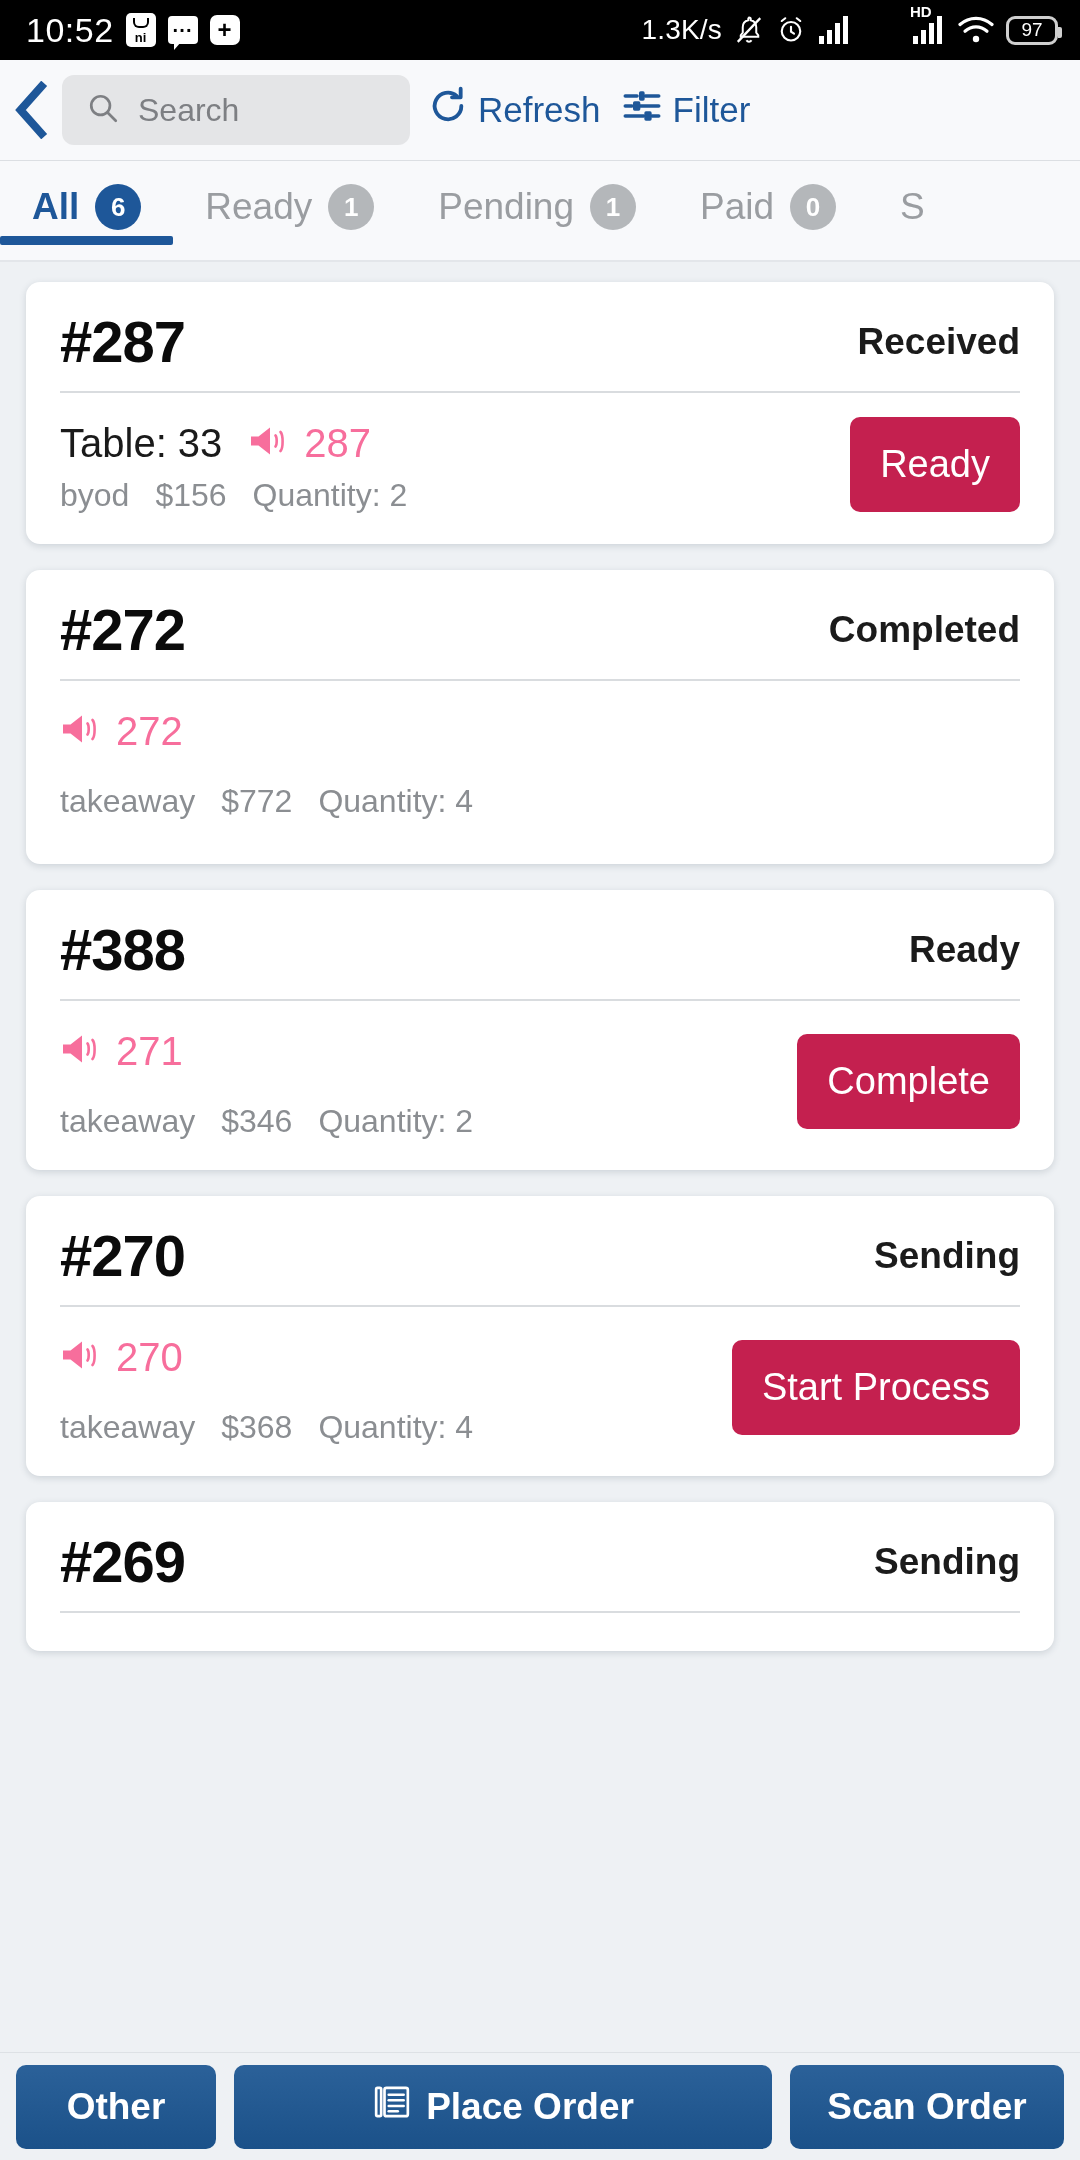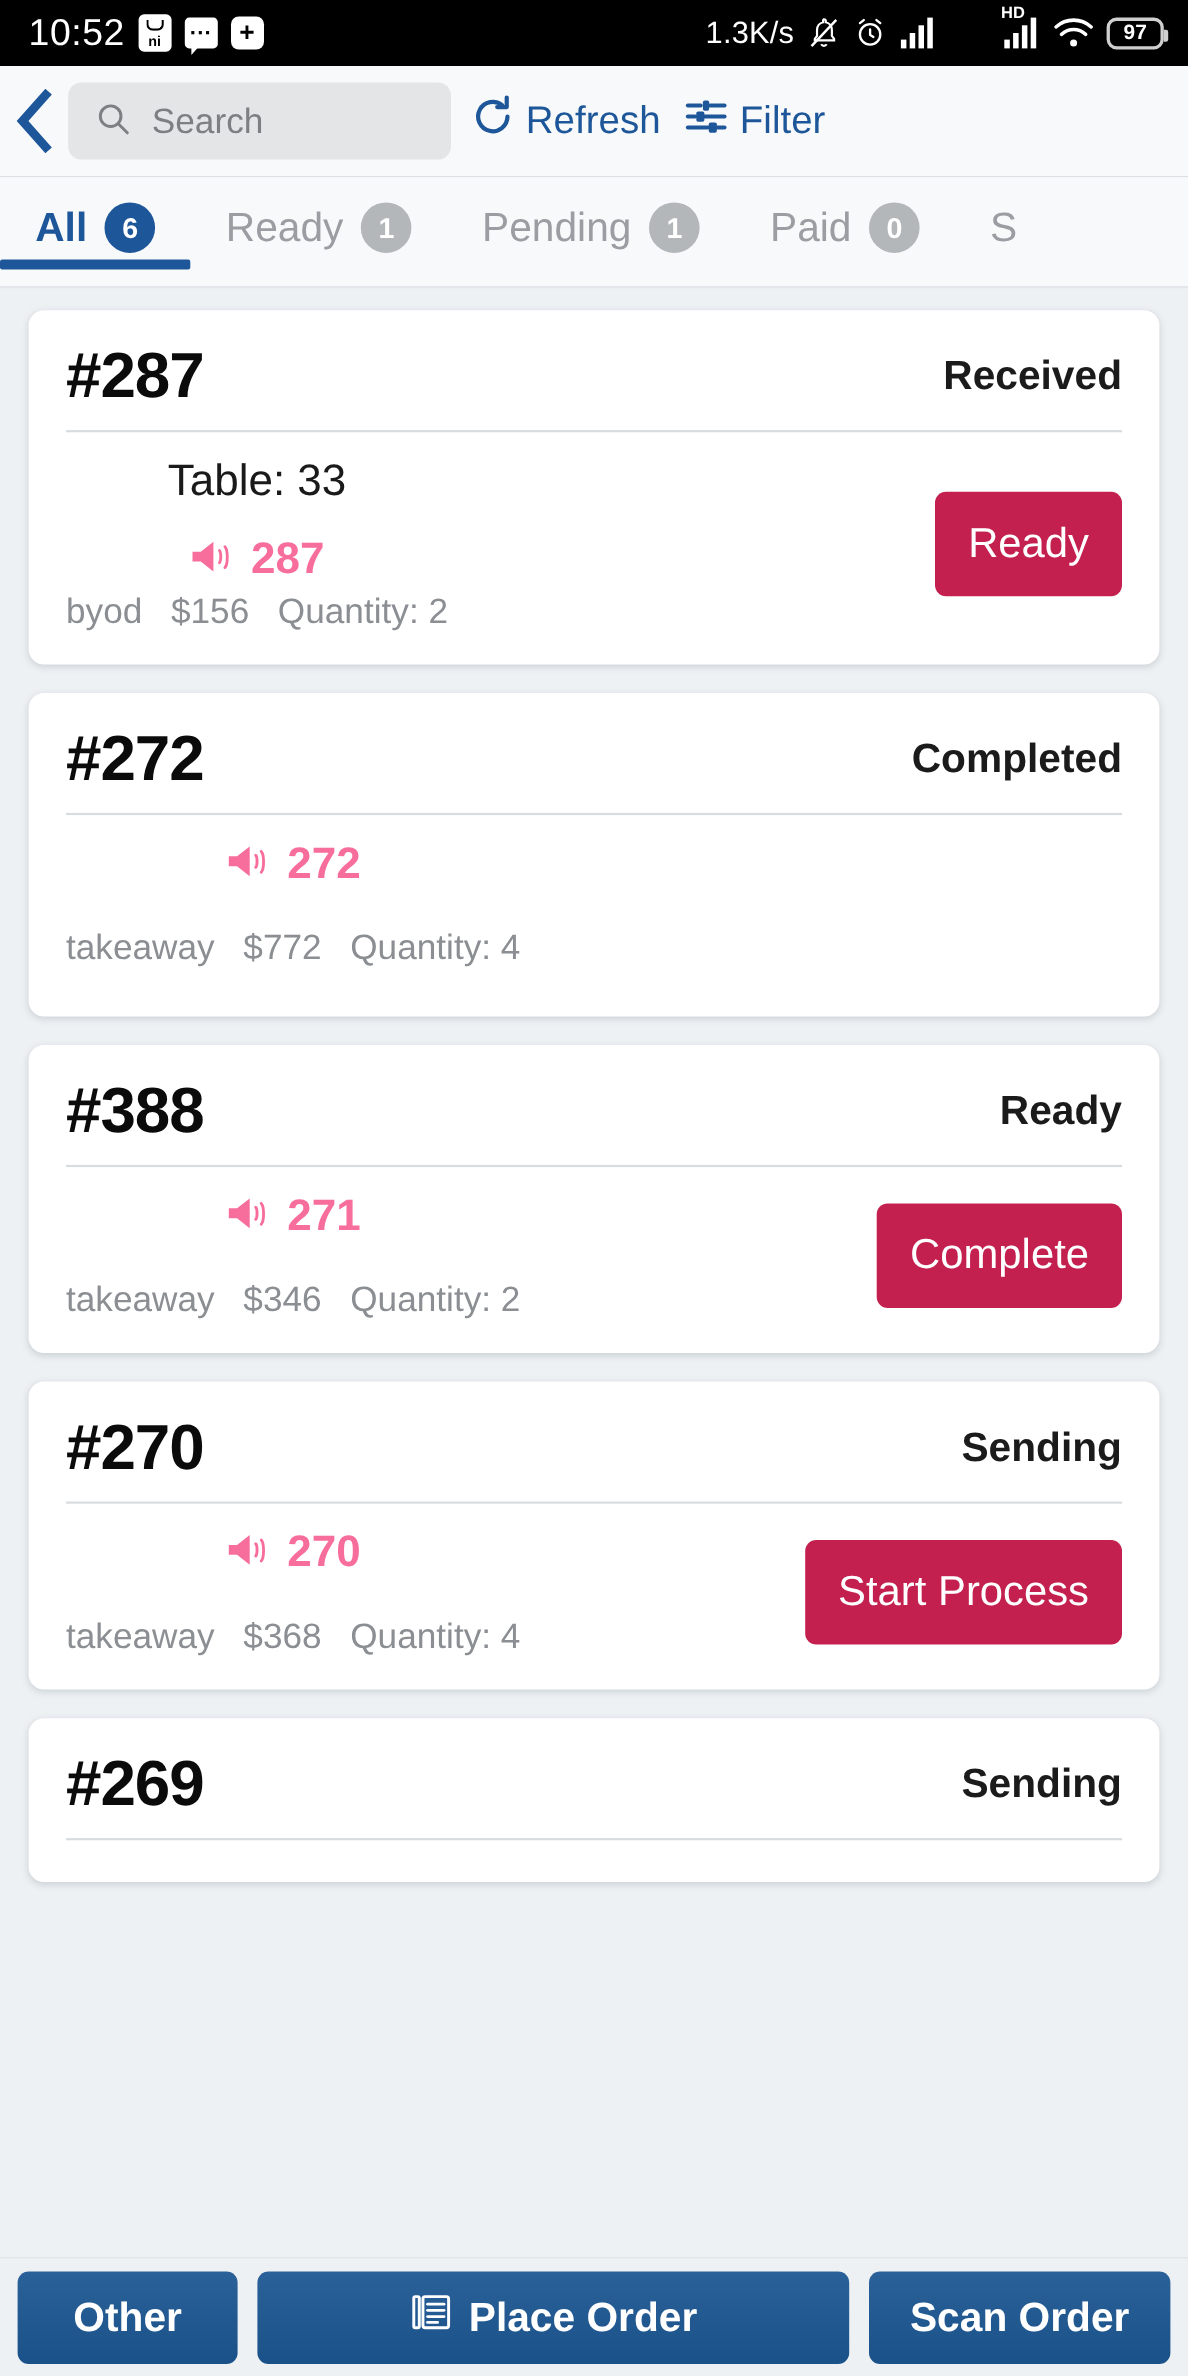--- a/index.html
+++ b/index.html
@@ -41,21 +41,21 @@
     content:"";position:absolute;bottom:-6px;left:6px;border-left:7px solid #fff;
     border-bottom:8px solid transparent;
   }
   .plus-badge{
     width:30px;height:30px;background:#fff;border-radius:7px;color:#000;
     font-size:24px;font-weight:900;line-height:28px;text-align:center;
   }
   .battery{
     width:52px;height:29px;border:3px solid #cfcfcf;border-radius:9px;
     display:flex;align-items:center;justify-content:center;
-    font-size:19px;font-weight:700;color:#fff;position:relative;text-align:center;
+    font-size:19px;font-weight:400;color:#fff;position:relative;text-align:center;
   }
   .battery::after{
     content:"";position:absolute;right:-7px;top:8px;width:4px;height:11px;
     background:#cfcfcf;border-radius:0 2px 2px 0;
   }
 
   
   .header{
     height:100px; background:#f8f9fb;
     display:flex; align-items:center; gap:0; padding:0 14px 0 0;
@@ -106,24 +106,24 @@
   }
   .card-top{
     display:flex;align-items:center;justify-content:space-between;
     padding-bottom:16px;
   }
   .order-id{ font-size:58px; font-weight:700; color:#0b0b0b; letter-spacing:-1px; }
   .order-status{ font-size:37px; font-weight:700; color:#1b1b1b; }
   .card-divider{ height:2px;background:#d9dcdf; margin-bottom:8px; }
   .card-body{ display:flex; align-items:flex-start; justify-content:space-between; padding-top:14px; }
   .body-left{ display:flex; flex-direction:column; gap:6px; }
-  .row1{ display:flex; align-items:center; gap:26px; min-height:56px;flex-direction:column; }
+  .row1{ display:flex; align-items:center; gap:26px; min-height:56px; }
   .table-txt{ font-size:40px; color:#1a1a1a; }
   .callout{ display:flex; align-items:center; gap:12px; }
-  .callout-num{ font-size:40px; font-weight:700; color:#f76e9c; }
+  .callout-num{ font-size:40px; font-weight:400; color:#f76e9c; }
   .meta{ display:flex; align-items:center; gap:26px; font-size:32px; color:#8b8e92; }
   .action-btn{
     background:#c4204f; color:#fff; border:none; border-radius:10px;
     font-size:38px; font-family:"Liberation Sans", sans-serif;
     padding:26px 30px; min-width:150px; cursor:pointer;
     align-self:center;
   }
   .card.no-action .card-body{ padding-bottom:14px; }
 
   

